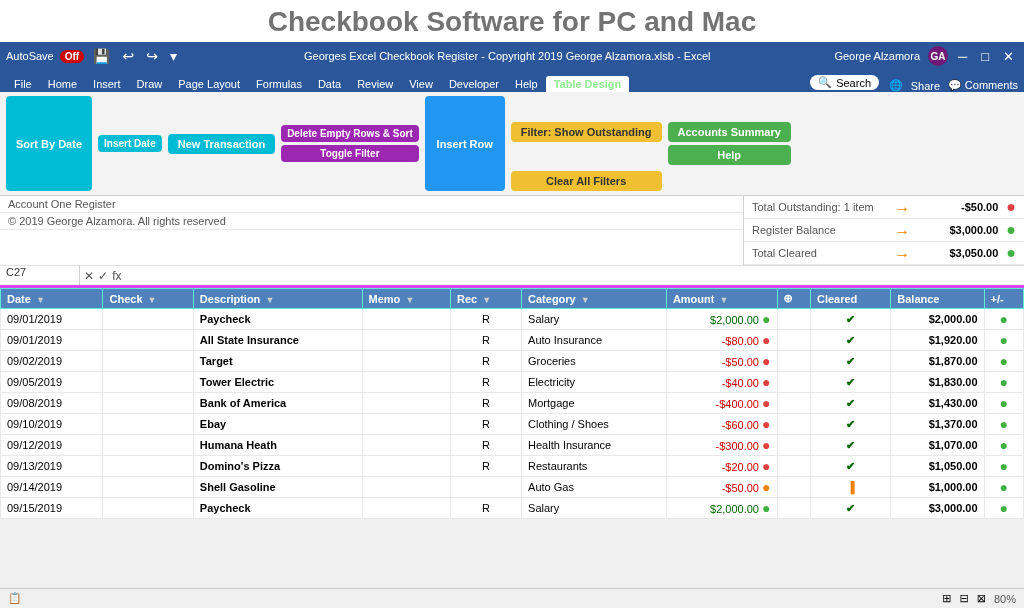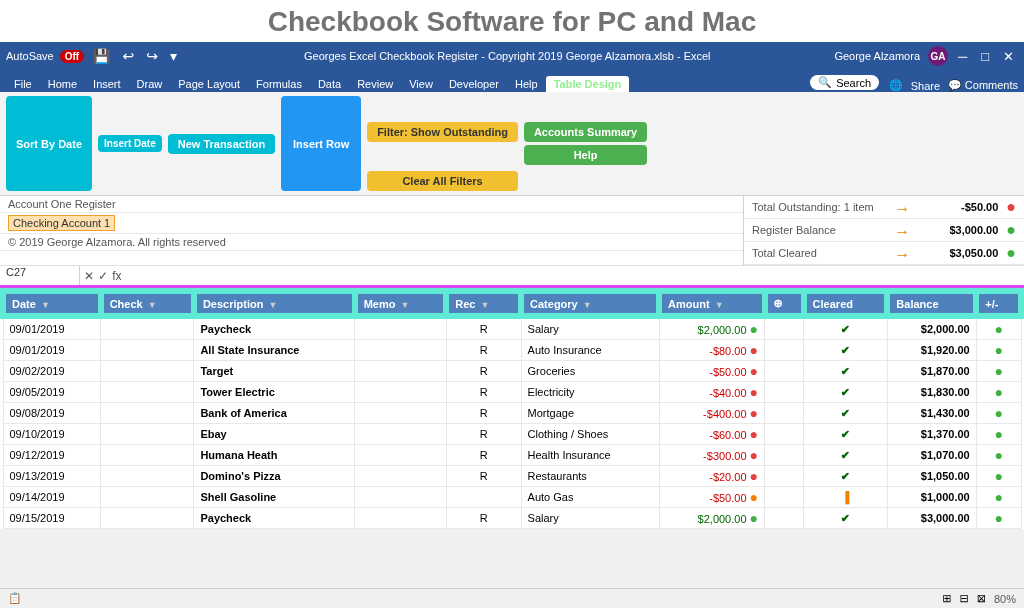--- a/index.html
+++ b/index.html
@@ -182,21 +182,21 @@
       width: 100%;
       border-collapse: collapse;
       font-size: 11px;
       background: white;
     }
     #data-table thead tr {
       background: #4f81bd;
       color: white;
     }
     #data-table thead th {
-      border: 6px solid #5eead4;
+      border: 1px solid #5eead4;
       padding: 3px 6px;
       text-align: left;
       font-weight: bold;
       white-space: nowrap;
     }
     #data-table tbody tr {
       border-bottom: 1px solid #e8e8e8;
     }
     #data-table tbody td {
       border: 1px solid #e8e8e8;
@@ -276,38 +276,39 @@
 </div>
 
 <div id="ribbon-area">
   <button class="ribbon-btn teal">Sort By Date</button>
   <div class="ribbon-btn-group">
     <button class="ribbon-btn small teal">Insert Date</button>
   </div>
   <div class="ribbon-btn-group">
     <button class="ribbon-btn teal">New Transaction</button>
   </div>
+  <div class="ribbon-btn-group">
+    <button class="ribbon-btn small" style="background:#9c27b0">Delete Empty Rows &amp; Sort</button>
+    <button class="ribbon-btn small" style="background:#9c27b0">Toggle Filter</button>
+  </div>
   <button class="ribbon-btn" style="background:#2196f3">Insert Row</button>
   <div class="ribbon-btn-group">
     <button class="ribbon-btn yellow">Filter: Show Outstanding</button>
     <button class="ribbon-btn yellow">Clear All Filters</button>
   </div>
   <div class="ribbon-btn-group">
     <button class="ribbon-btn" style="background:#4caf50">Accounts Summary</button>
     <button class="ribbon-btn" style="background:#4caf50">Help</button>
   </div>
 </div>
 
 <div id="info-panel">
   <div class="info-left">
     <div class="info-row">
       <span class="info-label">Account One Register</span>
-    </div>
-    <div class="info-row">
-      <span class="info-value info-highlighted">Checking Account 1</span>
     </div>
     <div class="info-row">
       <span class="info-label">© 2019 George Alzamora. All rights reserved</span>
     </div>
   </div>
   <div class="info-right">
     <div class="info-stat">
       <span class="stat-label">Total Outstanding: 1 item</span>
       <span class="arrow">→</span>
       <span class="stat-value">-$50.00</span>

